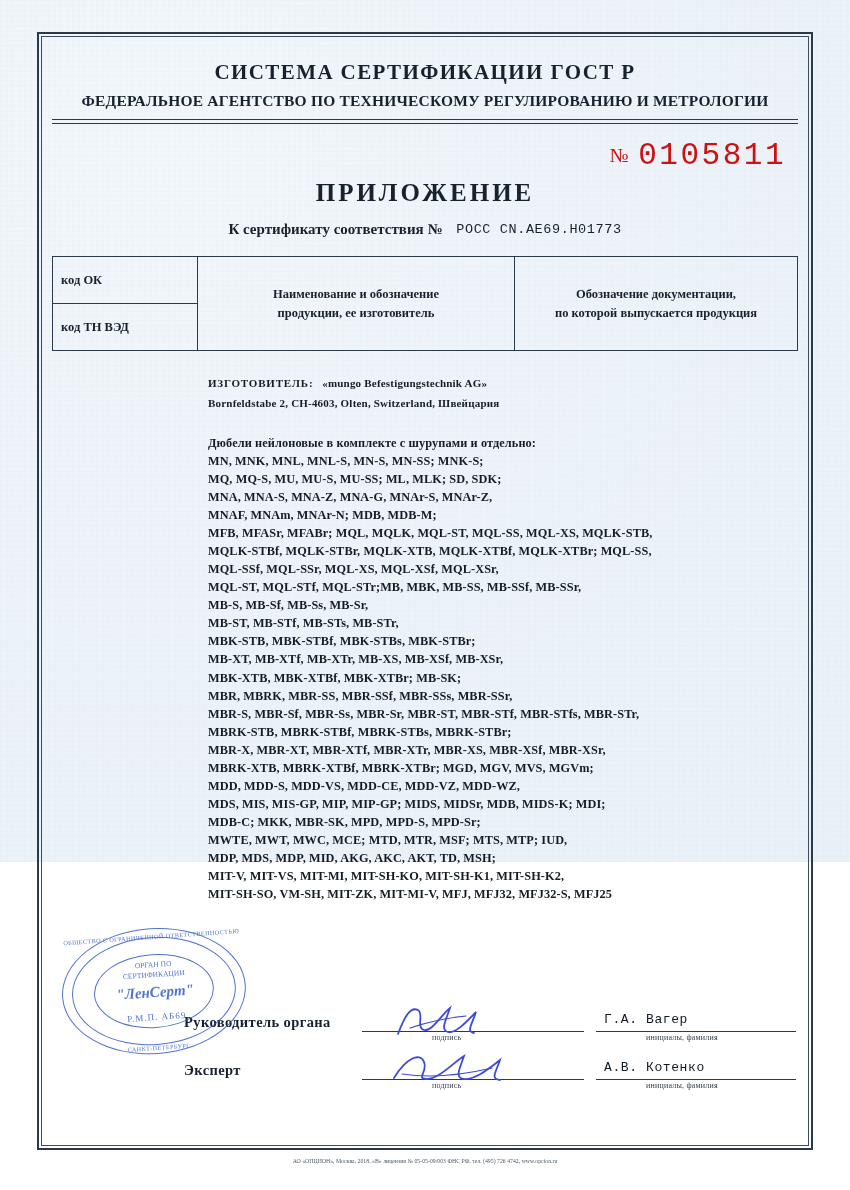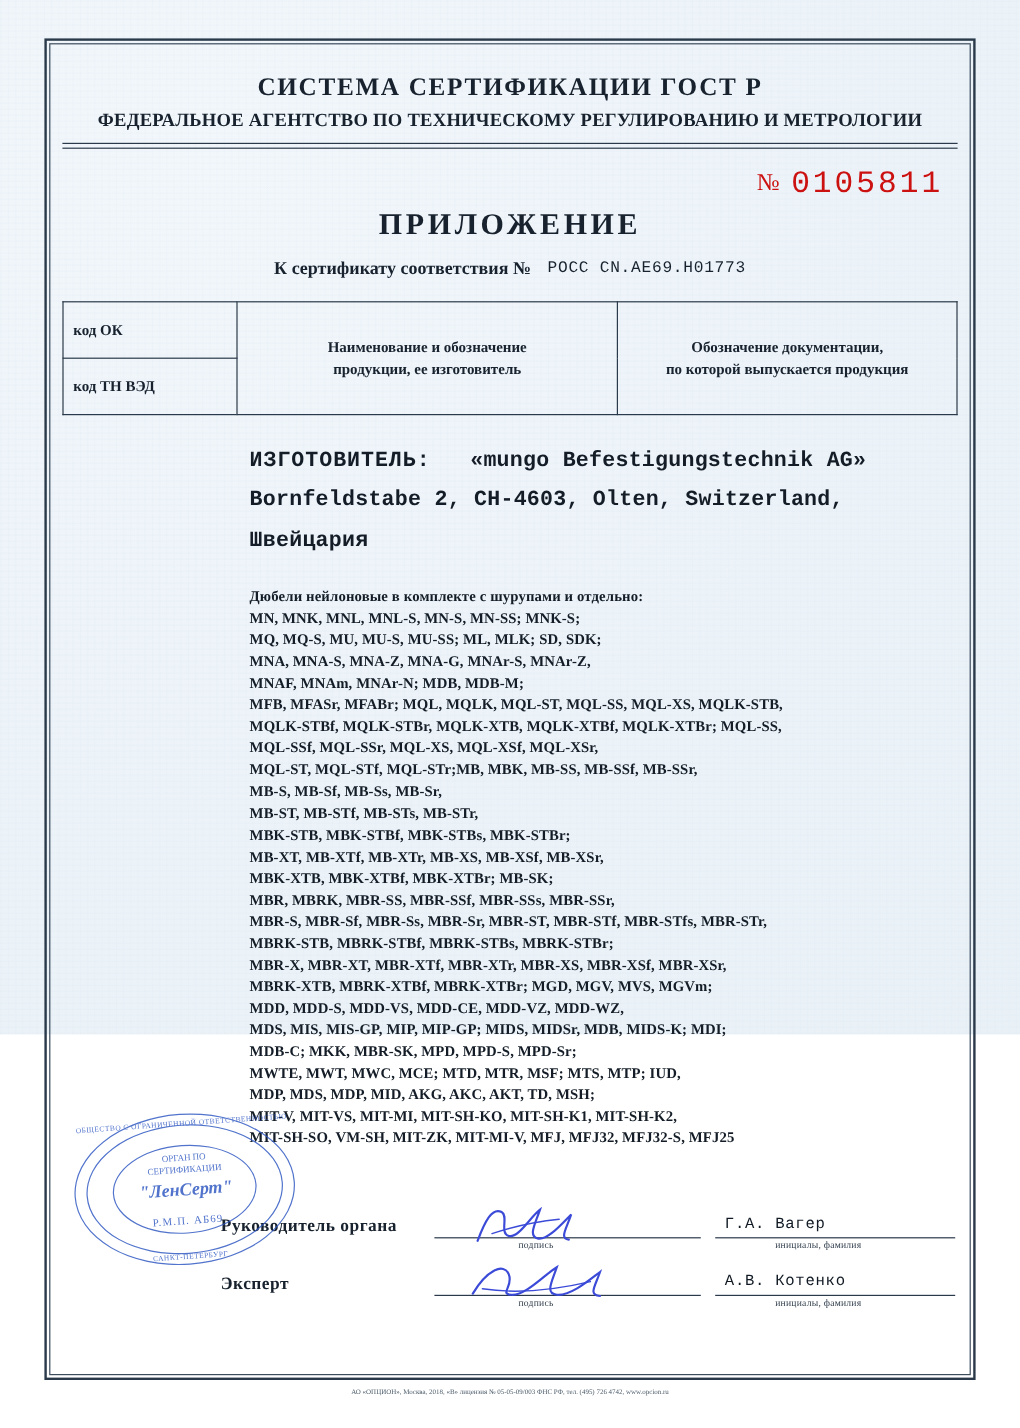--- a/index.html
+++ b/index.html
@@ -86,21 +86,21 @@
     padding-right: 12px;
     color: #cc1111;
     font-family: "Liberation Mono", monospace;
   }
   .number-label {
     font-size: 20px;
     font-family: "Liberation Serif", serif;
     vertical-align: 2px;
   }
   .number-value {
-    font-size: 26px;
+    font-size: 31px;
     letter-spacing: 2.5px;
     font-family: "Liberation Mono", monospace;
   }
   .doc-kind {
     text-align: center;
     font-size: 25px;
     font-weight: bold;
     letter-spacing: 3px;
     color: #17222e;
     margin-top: 6px;
@@ -157,26 +157,25 @@
   .col-docs {
     text-align: center;
     font-size: 12.5px;
     font-weight: bold;
     line-height: 1.5;
     margin-left: 12px;
   }
   .manufacturer {
     margin-top: 22px;
     padding-left: 156px;
-    font-size: 18px;
+    font-size: 11px;
     font-weight: bold;
     color: #141d27;
     line-height: 1.85;
     letter-spacing: 0.2px;
-    font-family: Liberation Mono, monospace;
   }
   .manufacturer .mfr-label {
     letter-spacing: 0.8px;
   }
   .products {
     margin-top: 20px;
     padding-left: 156px;
     font-size: 12.3px;
     font-weight: bold;
     color: #141d27;

